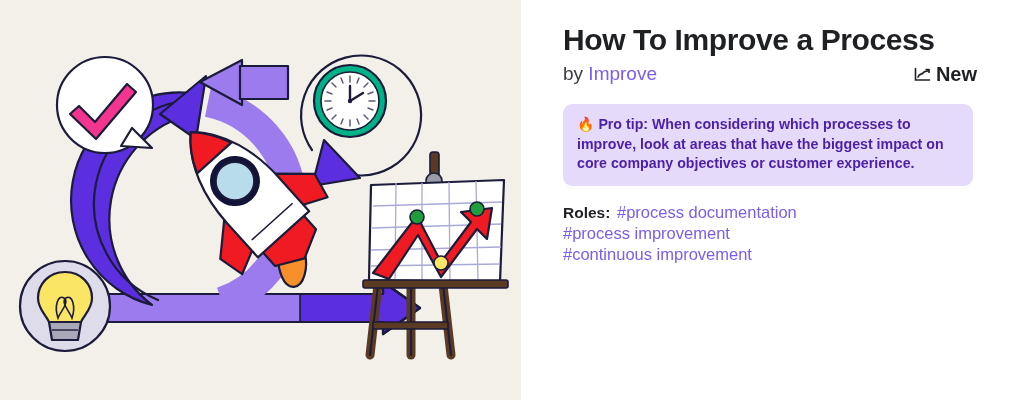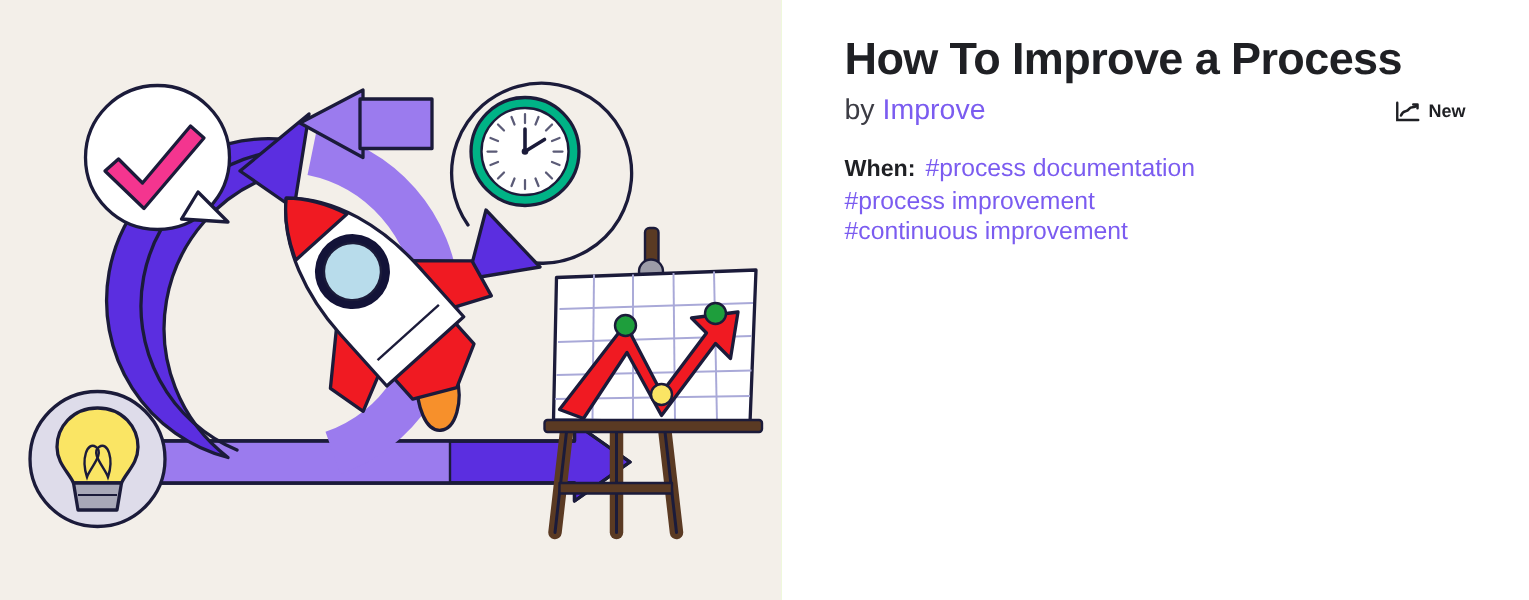--- a/index.html
+++ b/index.html
@@ -71,21 +71,21 @@
     line-height: 24px;
     color: #3C3C44;
   }
   .byline .brand {
     color: #7B5CF0;
   }
   .new-badge {
     display: flex;
     align-items: center;
     gap: 5px;
-    font-size: 12px;
+    font-size: 20px;
     font-weight: bold;
     color: #1F2024;
     white-space: nowrap;
     padding-right: 2px;
   }
   .new-badge svg { display: block; }
 
   .description {
     margin-top: 20px;
     font-size: 14.6px;
@@ -310,23 +310,27 @@
             <path d="M1.5 1.5 L1.5 13 L15.5 13" stroke="#1F2024" stroke-width="1.6" stroke-linecap="round"></path>
             <path d="M4 10 C 6 5.5 7.5 8.5 9.5 5.5 C 11 3.5 12.5 5.5 14.5 3.2" stroke="#1F2024" stroke-width="1.7" fill="none" stroke-linecap="round"></path>
             <path d="M12.2 2.6 L15 2.6 L15 5.2" stroke="#1F2024" stroke-width="1.7" fill="none" stroke-linecap="round" stroke-linejoin="round"></path>
           </svg>
         </span>
         <span>New</span>
       </div>
     </div>
 
 
+    <div class="protip">
+      <span class="flame">🔥</span>
+      <span>Pro tip: When considering which processes to improve, look at areas that have the biggest impact on core company objectives or customer experience.</span>
+    </div>
 
 
     <div class="tags-block">
-      <span class="meta-label">When:</span>
+      <span class="meta-label">Roles:</span>
       <span class="tag">#process documentation</span><br>
       <span class="tag">#process improvement</span><br>
       <span class="tag">#continuous improvement</span>
     </div>
 
   </div>
 </div>
 
 </body></html>

